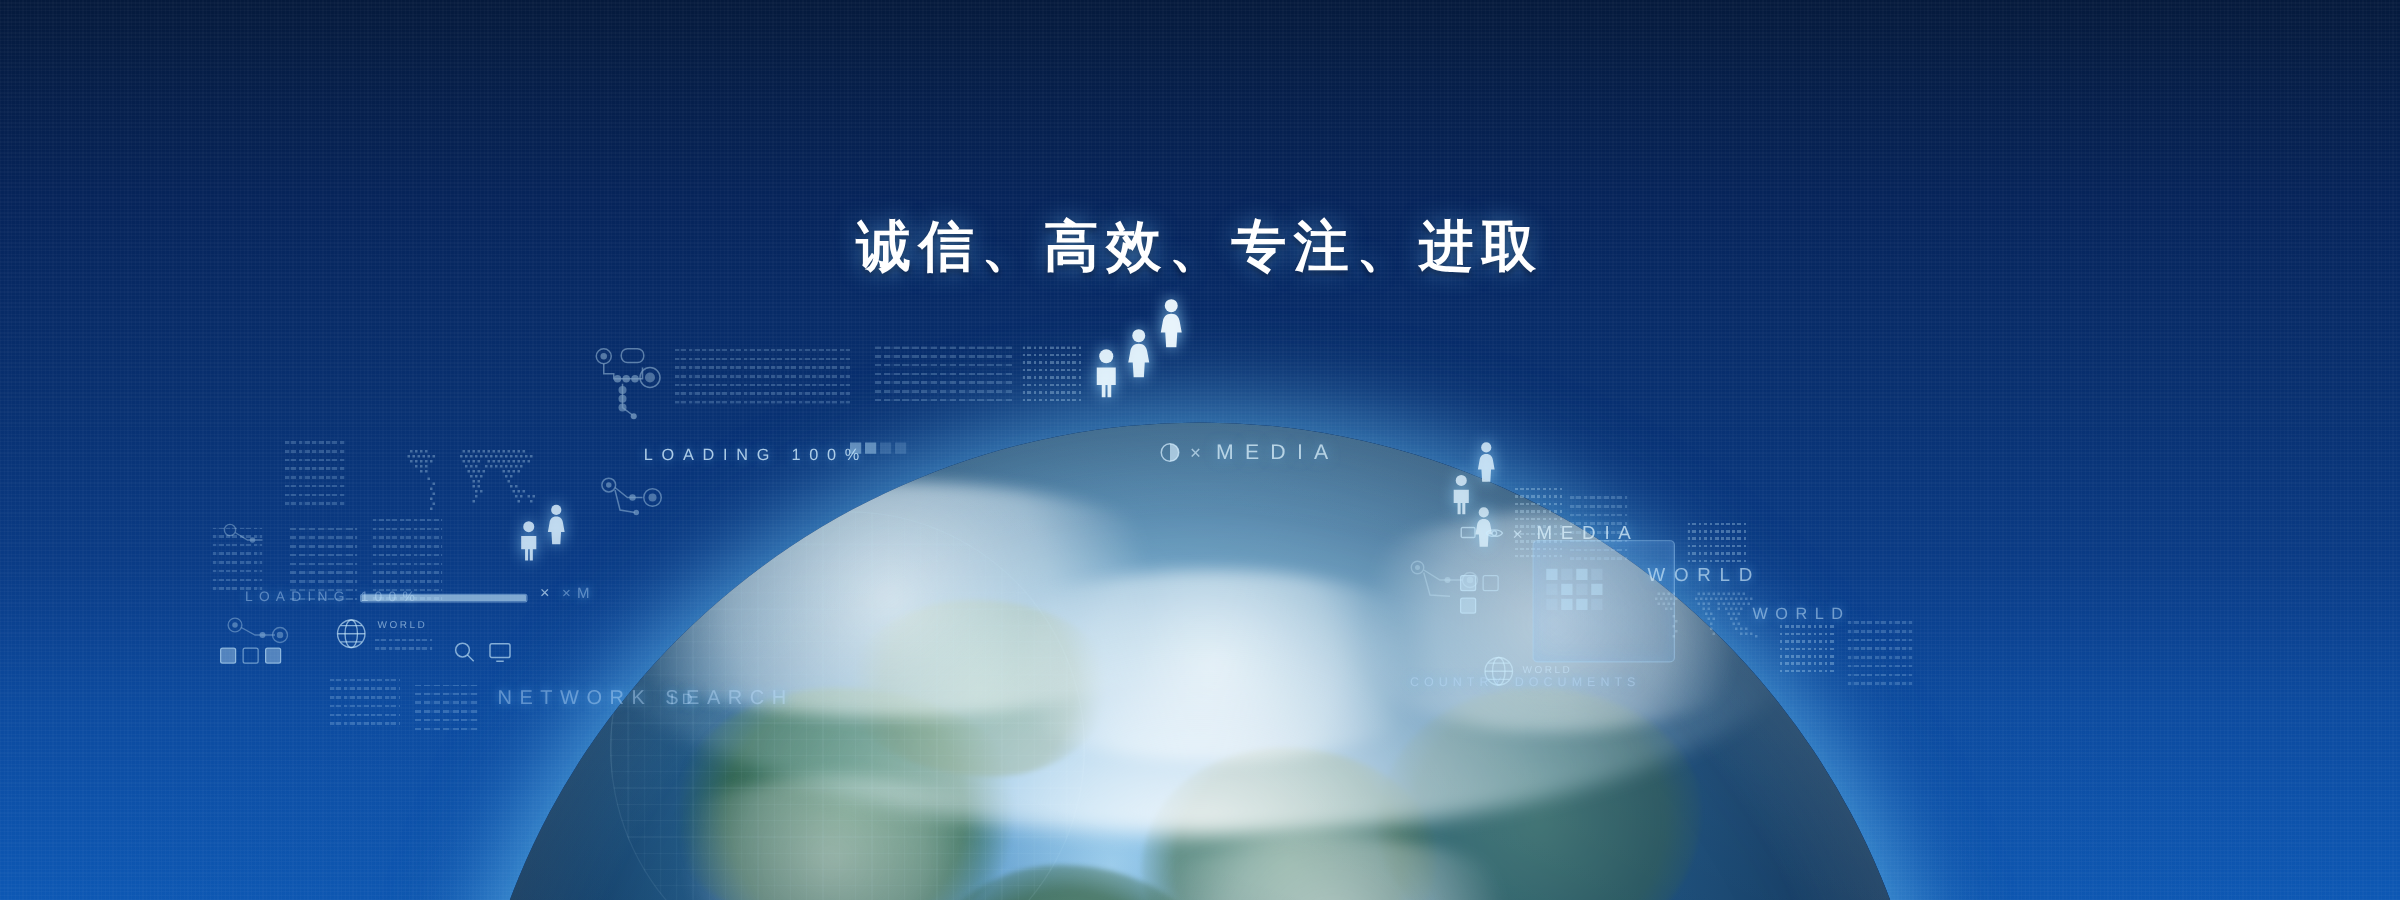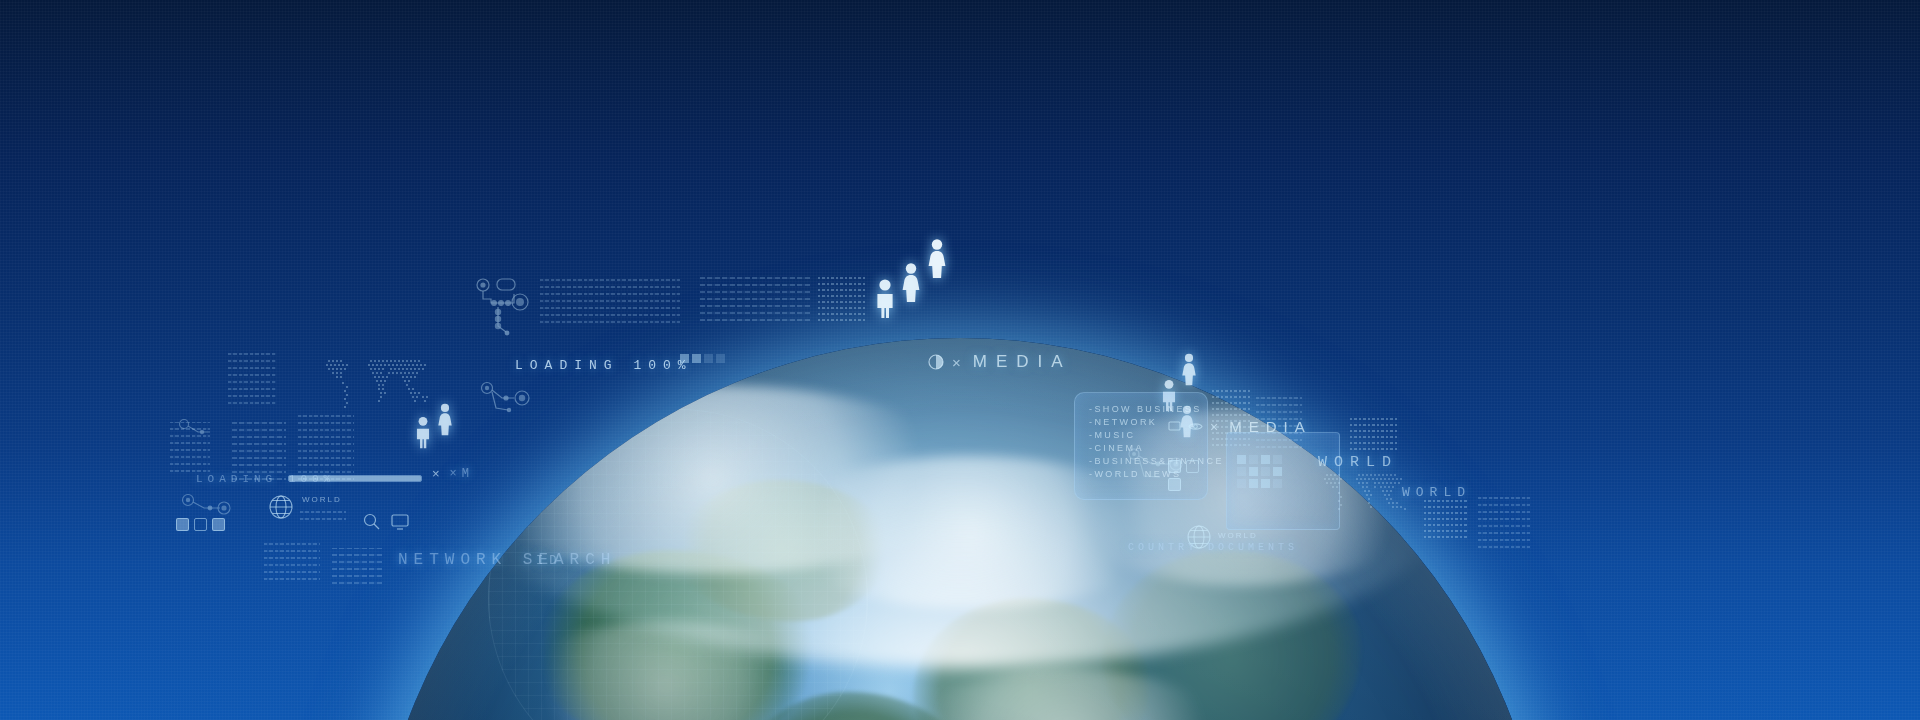--- a/index.html
+++ b/index.html
@@ -68,21 +68,21 @@
     position:absolute;left:0;right:0;top:168px;text-align:center;
     color:#ffffff;font-size:44px;letter-spacing:6px;font-weight:600;
     text-shadow:0 0 18px rgba(120,200,255,.55), 0 2px 5px rgba(0,12,40,.8);
     white-space:nowrap;
   }
 
   
   .hud{position:absolute;color:#bfe2ff;pointer-events:none;}
   .hud-label{
     font-size:13px;letter-spacing:7px;color:rgba(210,238,255,.80);
-    text-shadow:0 0 8px rgba(110,190,255,.6);white-space:nowrap;font-family:Liberation Mono, monospace;
+    text-shadow:0 0 8px rgba(110,190,255,.6);white-space:nowrap;
   }
   .hud-label.dim{color:rgba(190,225,255,.42);}
   .tiny{font-size:8px;letter-spacing:2px;line-height:11px;color:rgba(205,235,255,.55);white-space:nowrap;}
 
   
   .textblock{
     background:
       repeating-linear-gradient(0deg, rgba(190,228,255,.40) 0 2px, rgba(0,0,0,0) 2px 7px);
     mask-image:repeating-linear-gradient(90deg, #000 0 3px, rgba(0,0,0,.25) 3px 5px, #000 5px 9px, rgba(0,0,0,0) 9px 11px);
     -webkit-mask-image:repeating-linear-gradient(90deg, #000 0 3px, rgba(0,0,0,.25) 3px 5px, #000 5px 9px, rgba(0,0,0,0) 9px 11px);
@@ -132,20 +132,21 @@
   .squares i{width:9px;height:9px;background:rgba(190,230,255,.45);}
   .squares i.d{background:rgba(190,230,255,.18);}
 </style>
 </head>
 <body>
 
 <div class="stage">
 
   <div class="texture"></div>
 
+  <div class="headline">诚信、高效、专注、进取</div>
 
   <div class="globe-wrap">
     <div class="globe-glow"></div>
     <div class="globe">
       <div class="land">
         <i style="left:14%;top:18%;width:24%;height:17%;background:radial-gradient(circle,#4e8a52 0%,#3b6f45 55%,rgba(30,80,60,0) 78%);opacity:.75"></i>
         <i style="left:26%;top:12%;width:18%;height:12%;background:radial-gradient(circle,#6d9a5c 0%,#3f6c44 60%,rgba(30,80,60,0) 80%);opacity:.6"></i>
         <i style="left:30%;top:30%;width:22%;height:20%;background:radial-gradient(circle,#5d8f52 0%,#38653f 55%,rgba(25,70,55,0) 80%);opacity:.7"></i>
         <i style="left:46%;top:22%;width:20%;height:16%;background:radial-gradient(circle,#7a9a58 0%,#4b7042 60%,rgba(25,70,55,0) 82%);opacity:.55"></i>
 
@@ -476,30 +477,20 @@
   </div>
   <div class="person" style="left:1178px;top:404px">
     <svg width="18" height="34" viewBox="0 0 22 40">
         <g fill="rgba(225,244,255,.74)">
           <circle cx="11" cy="6.5" r="5"></circle>
           <path d="M11 13c-4.2 0-6 2.6-6.6 6.3L2.8 28h3.5l.7 12h8l.7-12h3.5l-1.6-8.7C17 15.6 15.2 13 11 13z"></path>
         </g>
       </svg>
   </div>
 
-  <div class="panel" style="left:1074px;top:392px;width:132px;height:106px">
-    <div class="lines">
-      <div>-SHOW BUSINESS</div>
-      <div>-NETWORK</div>
-      <div>-MUSIC</div>
-      <div>-CINEMA</div>
-      <div>-BUSINESS&amp;FINANCE</div>
-      <div>-WORLD NEWS</div>
-    </div>
-  </div>
 
   <div class="hud" style="left:1168px;top:418px;display:flex;align-items:center;gap:7px">
     <svg width="13" height="11" viewBox="0 0 13 11" fill="none" stroke="rgba(205,238,255,.62)" stroke-width="1.1">
         <rect x="1" y="1" width="11" height="8" rx="1"></rect>
       </svg>
     <svg width="15" height="11" viewBox="0 0 15 11" fill="none" stroke="rgba(205,238,255,.62)" stroke-width="1.1">
         <path d="M1 5.5C3 2 12 2 14 5.5 12 9 3 9 1 5.5z"></path>
         <circle cx="7.5" cy="5.5" r="1.8"></circle>
       </svg>
     <span class="xmark" style="font-size:14px">×</span>

